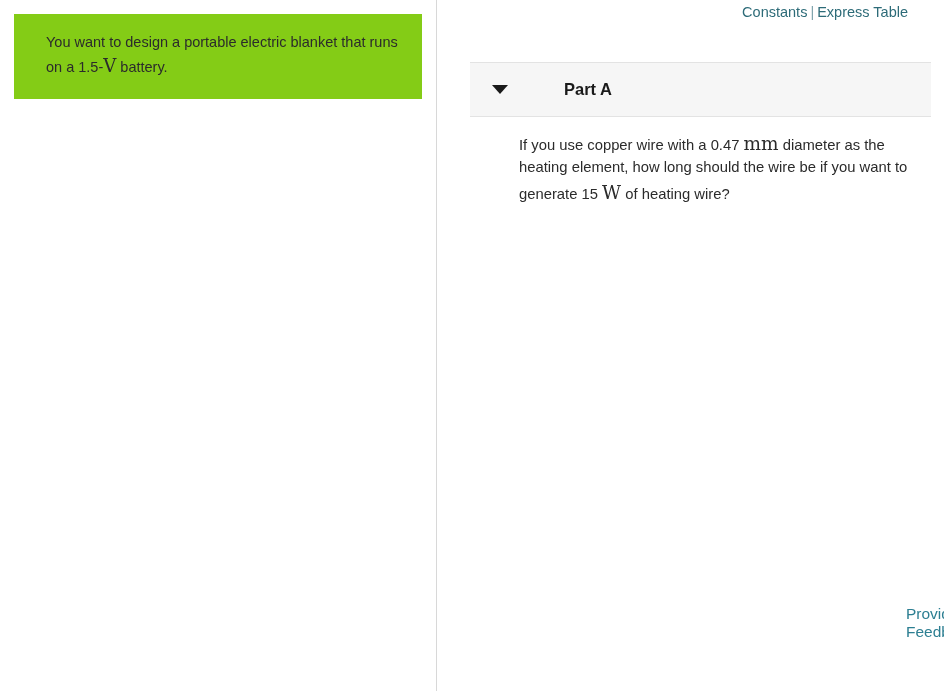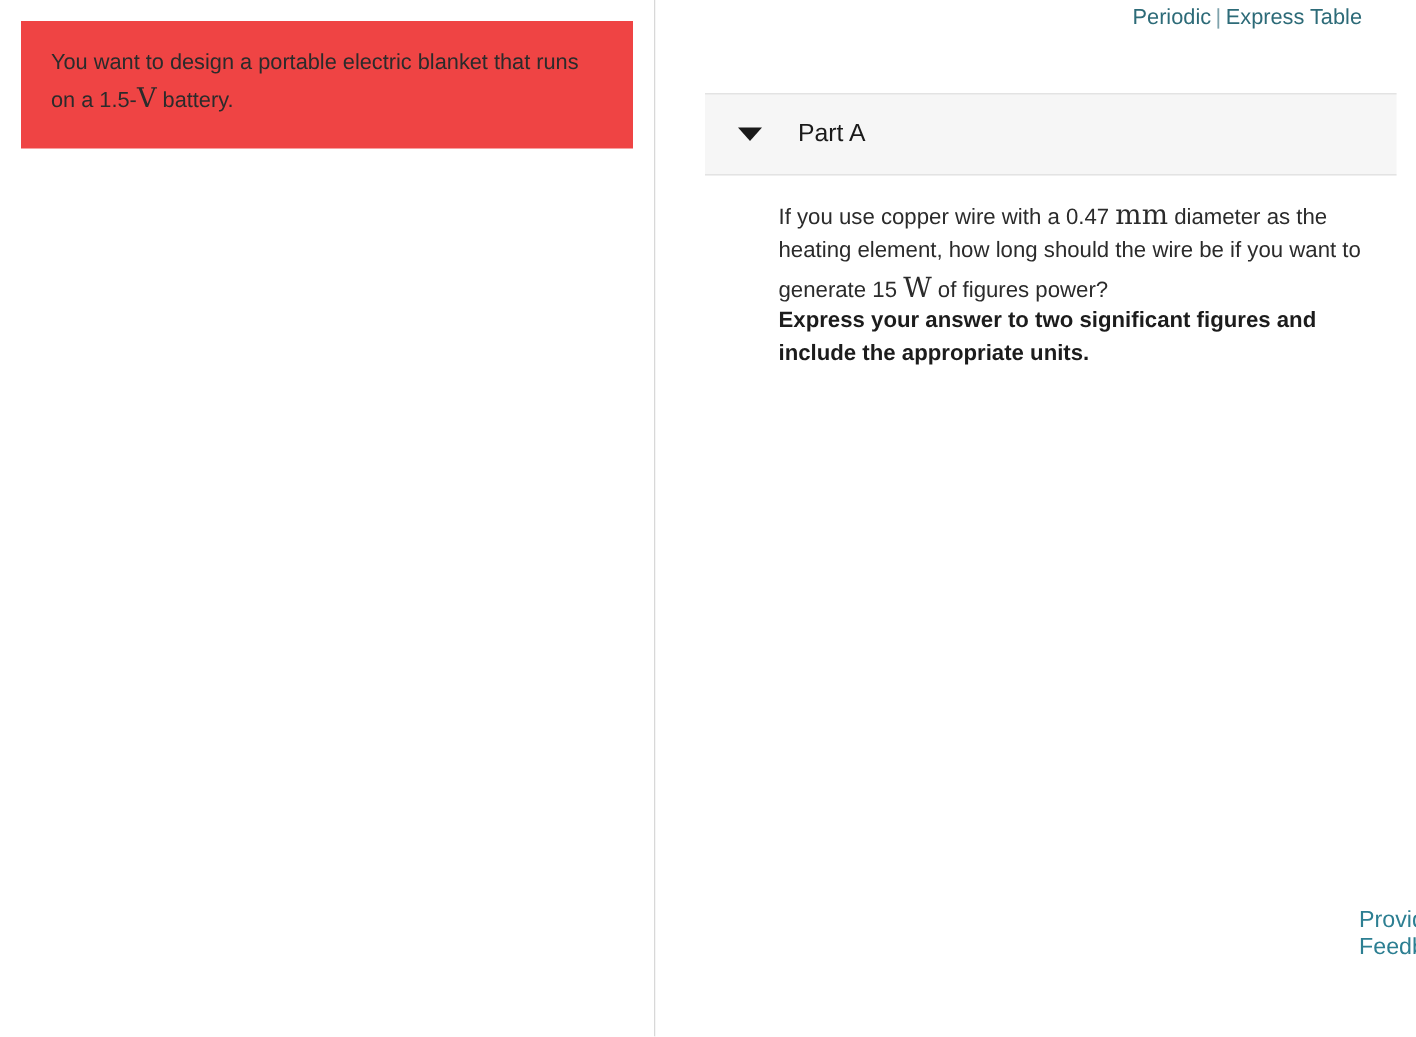--- a/index.html
+++ b/index.html
@@ -29,22 +29,22 @@
     height: 691px;
     border-right: 1px solid #d8d8d8;
     box-sizing: border-box;
     background: #ffffff;
   }
   .problem-box {
     position: absolute;
     left: 14px;
     top: 14px;
     width: 408px;
-    background: #ef4444;
-    padding: 18px 20px 20px 20px;
+    background: #84cc16;
+    padding: 18px 20px 20px 32px;
     box-sizing: border-box;
     font-size: 14.5px;
     line-height: 1.45;
     color: #2b2b2b;
   }
   .mathserif {
     font-family: "DejaVu Serif", "Liberation Serif", serif;
     font-size: 1.25em;
     letter-spacing: 0;
   }
@@ -95,22 +95,23 @@
     width: 0;
     height: 0;
     border-left: 8px solid transparent;
     border-right: 8px solid transparent;
     border-top: 9px solid #1a1a1a;
     margin-left: 22px;
     margin-right: 24px;
   }
   .part-title {
     font-size: 16.5px;
-    font-weight: normal;
+    font-weight: bold;
     color: #1a1a1a;
+    margin-left: 32px;
   }
 
   .question {
     position: absolute;
     left: 82px;
     top: 130px;
     width: 400px;
     font-size: 14.8px;
     line-height: 1.48;
     color: #2b2b2b;
@@ -144,30 +145,29 @@
 
   <div class="left-pane">
     <div class="problem-box">
       <span>You want to design a portable electric blanket that runs on a 1.5-</span><span class="mathserif">V</span><span> battery.</span>
     </div>
   </div>
 
   <div class="right-pane">
 
     <div class="top-links">
-      <a>Periodic</a><span class="sep">|</span><a>Express Table</a>
+      <a>Constants</a><span class="sep">|</span><a>Express Table</a>
     </div>
 
     <div class="part-header">
       <span class="caret"></span>
       <span class="part-title">Part A</span>
     </div>
 
     <div class="question">
-      <span>If you use copper wire with a 0.47 </span><span class="mathserif">mm</span><span> diameter as the heating element, how long should the wire be if you want to generate 15 </span><span class="mathserif">W</span><span> of figures power?</span>
+      <span>If you use copper wire with a 0.47 </span><span class="mathserif">mm</span><span> diameter as the heating element, how long should the wire be if you want to generate 15 </span><span class="mathserif">W</span><span> of heating wire?</span>
     </div>
 
-    <div class="instruction">Express your answer to two significant figures and include the appropriate units.</div>
 
     <a class="feedback-link">Provide Feedback</a>
 
   </div>
 </div>
 
 </body></html>

